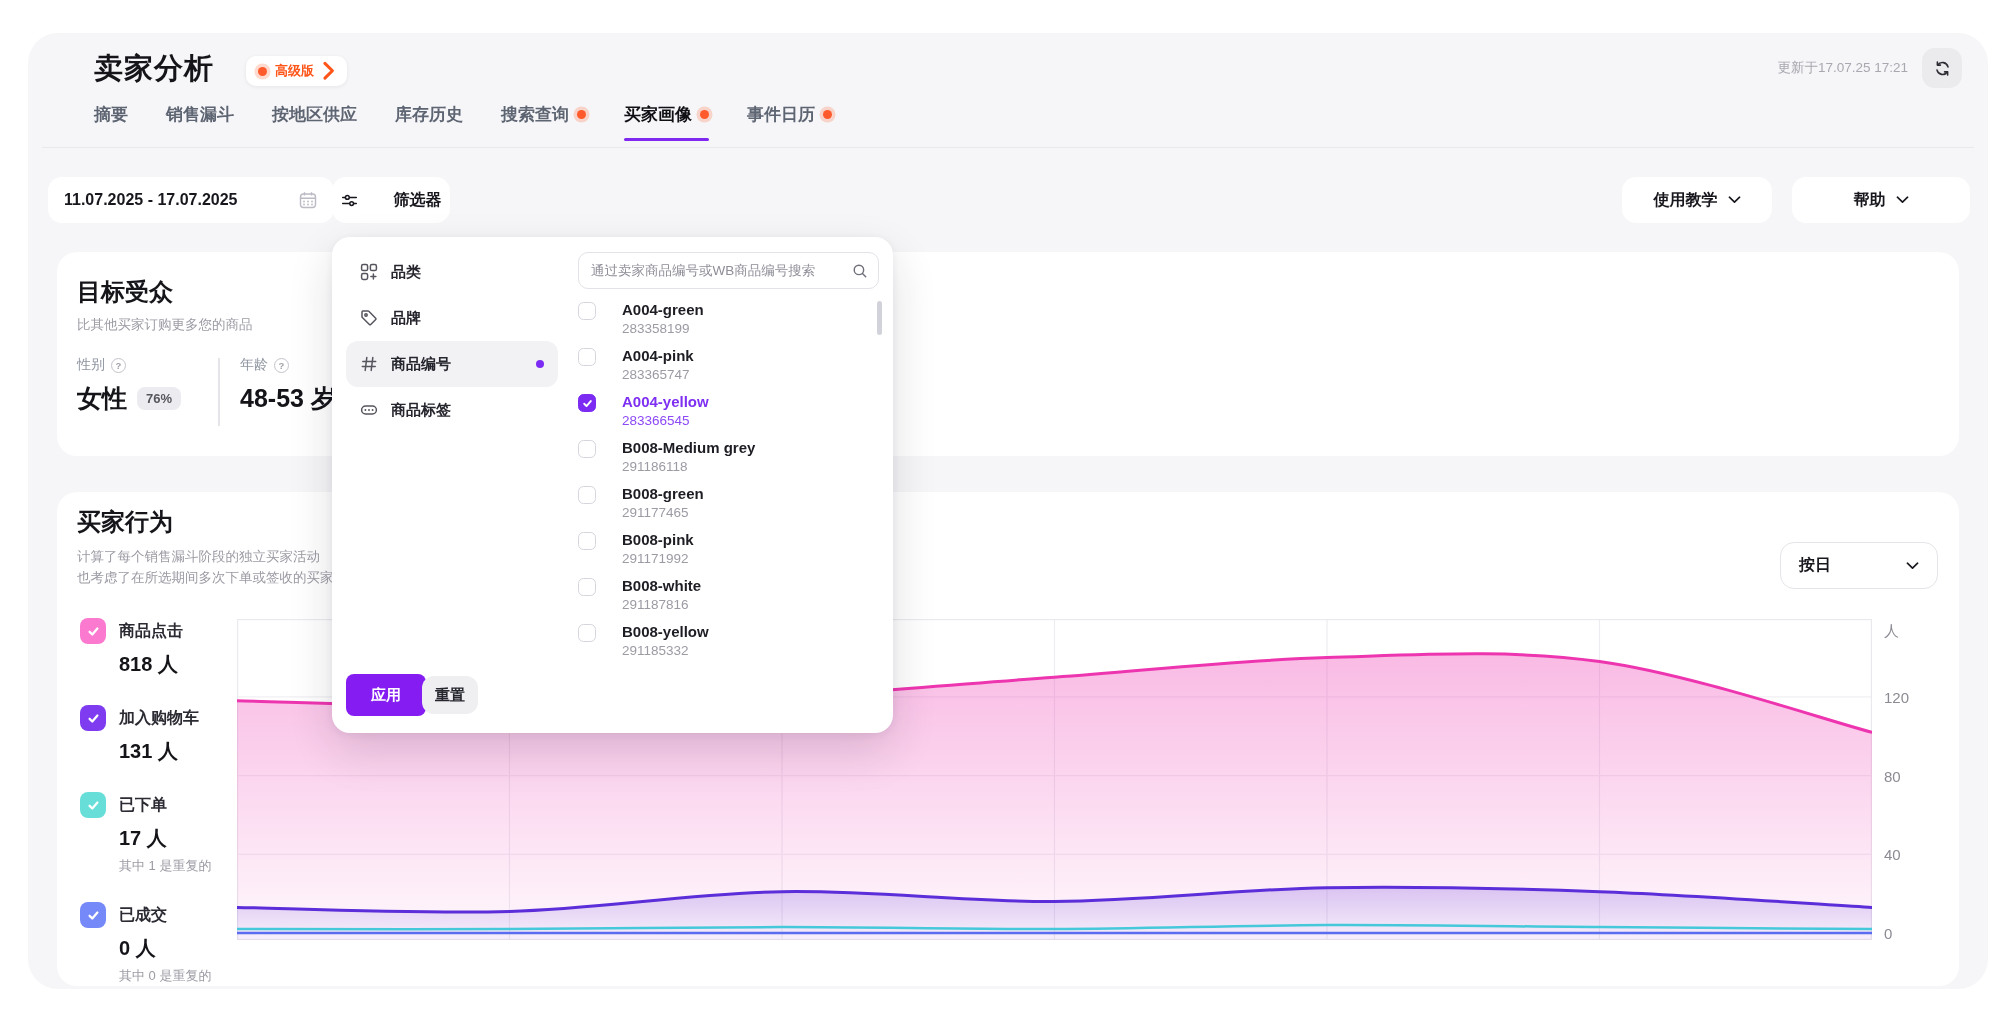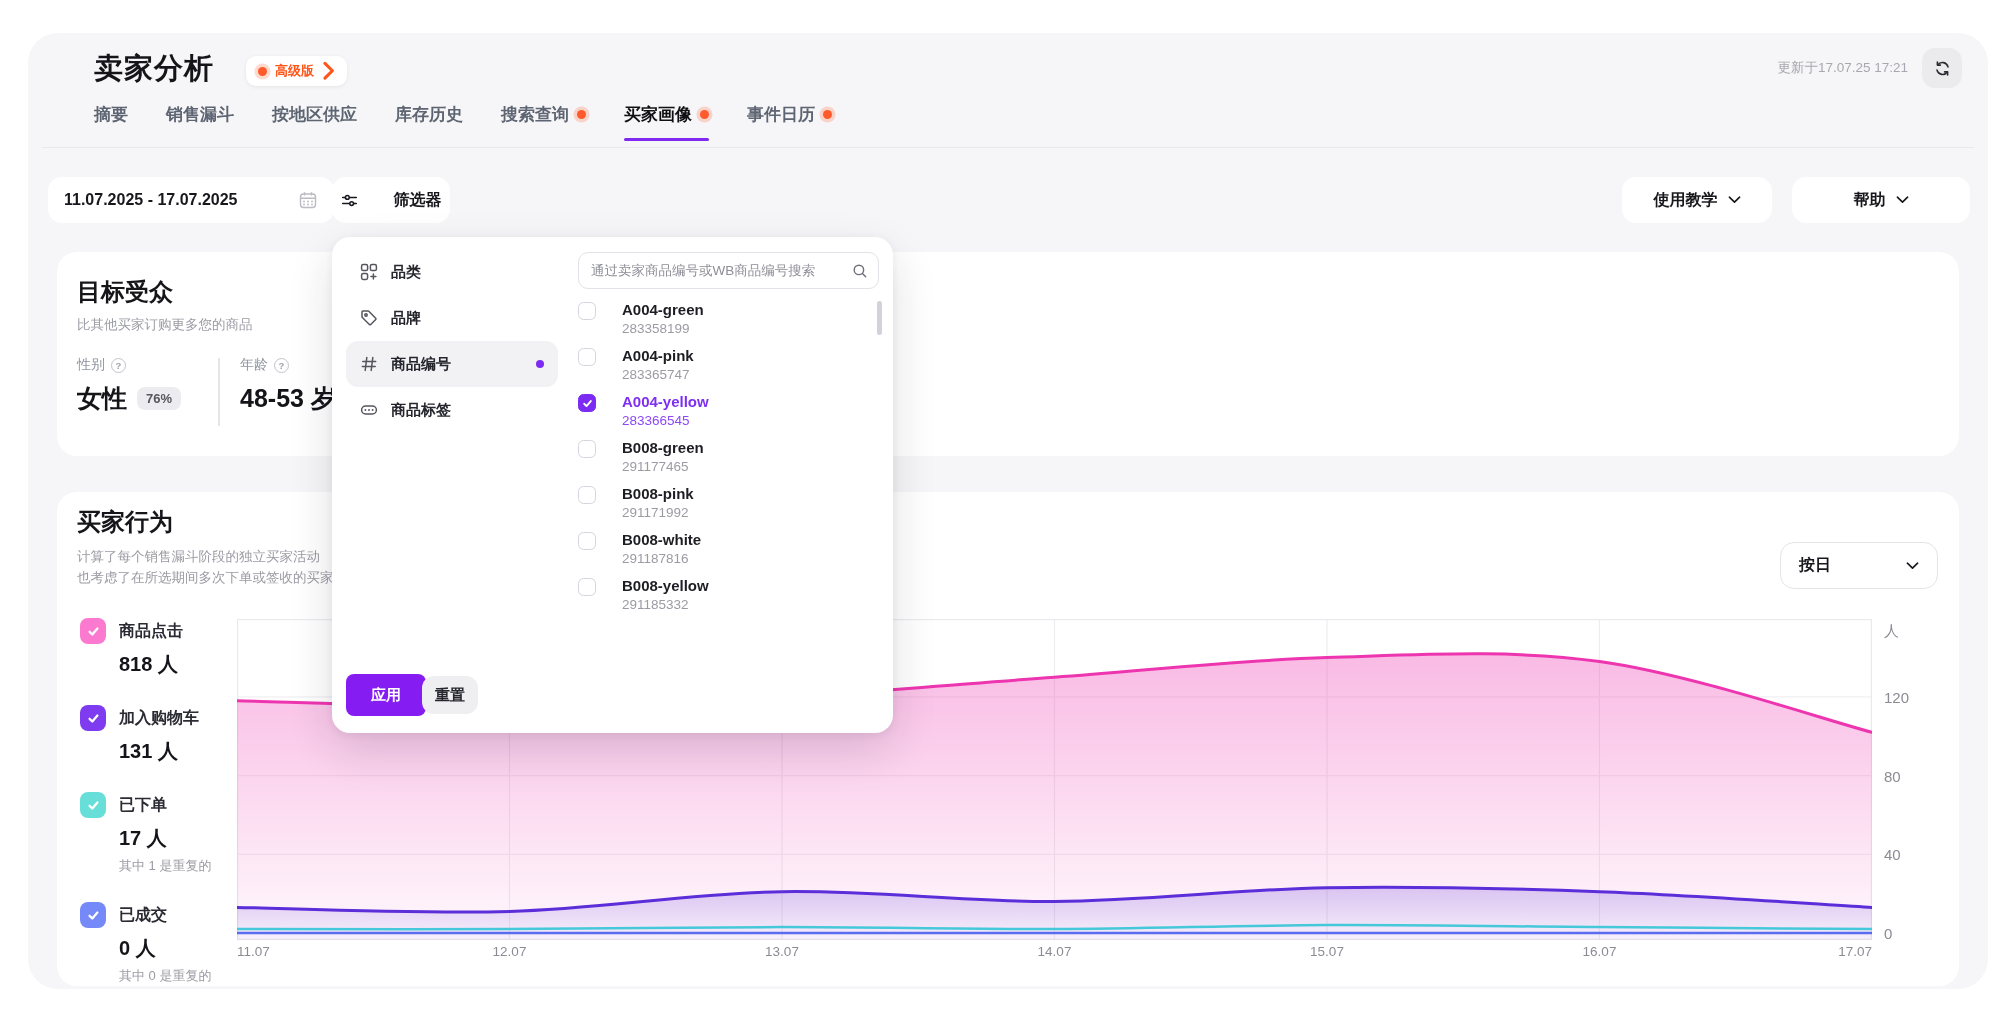--- a/index.html
+++ b/index.html
@@ -335,29 +335,20 @@
             <path d="M0.0 310.1 C45.4 310.1 181.7 310.4 272.5 310.1 C363.3 309.7 454.2 308.1 545.0 308.1 C635.8 308.1 726.7 310.4 817.5 310.1 C908.3 309.7 999.2 306.5 1090.0 306.1 C1180.8 305.8 1271.7 307.4 1362.5 308.1 C1453.3 308.8 1589.6 309.7 1635.0 310.1" fill="none" stroke="#45c8da" stroke-width="2.5" stroke-linecap="round"></path>
             <path d="M0.0 314.0 C45.4 314.0 181.7 314.0 272.5 314.0 C363.3 314.0 454.2 314.0 545.0 314.0 C635.8 314.0 726.7 314.0 817.5 314.0 C908.3 314.0 999.2 314.0 1090.0 314.0 C1180.8 314.0 1271.7 314.0 1362.5 314.0 C1453.3 314.0 1589.6 314.0 1635.0 314.0" fill="none" stroke="#5a6cf0" stroke-width="2.5" stroke-linecap="round"></path>
           </svg></div>
       <div class="y-labels" id="ylabels">
           <span class="y-tick" style="top: 130px;">人</span>
           <span class="y-tick" style="top: 433px;">0</span>
           <span class="y-tick" style="top: 354.3px;">40</span>
           <span class="y-tick" style="top: 275.6px;">80</span>
           <span class="y-tick" style="top: 196.9px;">120</span>
         </div>
-      <div class="x-labels" id="xlabels">
-          <span class="x-tick" style="left: 0px; transform: none;">11.07</span>
-          <span class="x-tick" style="left: 272.5px; transform: translateX(-50%);">12.07</span>
-          <span class="x-tick" style="left: 545px; transform: translateX(-50%);">13.07</span>
-          <span class="x-tick" style="left: 817.5px; transform: translateX(-50%);">14.07</span>
-          <span class="x-tick" style="left: 1090px; transform: translateX(-50%);">15.07</span>
-          <span class="x-tick" style="left: 1362.5px; transform: translateX(-50%);">16.07</span>
-          <span class="x-tick" style="left: 1635px; transform: translateX(-100%);">17.07</span>
-        </div>
     </div>
 
     <div class="filter-panel">
       <div class="menu" id="fmenu">
           <div class="menu-item">
             <span class="menu-icon">
               <svg viewBox="0 0 18 18" fill="none" stroke="#55555e" stroke-width="1.5" stroke-linecap="round">
                 <rect x="1.6" y="1.6" width="6" height="6" rx="1.6"></rect>
                 <rect x="10.4" y="1.6" width="6" height="6" rx="1.6"></rect>
                 <rect x="1.6" y="10.4" width="6" height="6" rx="1.6"></rect>
@@ -425,20 +416,27 @@
               </svg>
             </span>
             <div>
               <div class="pname">A004-yellow</div>
               <div class="pid">283366545</div>
             </div>
           </div>
           <div class="product-item">
             <span class="pcheck"></span>
             <div>
+              <div class="pname">B008-Medium grey</div>
+              <div class="pid">291186118</div>
+            </div>
+          </div>
+          <div class="product-item">
+            <span class="pcheck"></span>
+            <div>
               <div class="pname">B008-green</div>
               <div class="pid">291177465</div>
             </div>
           </div>
           <div class="product-item">
             <span class="pcheck"></span>
             <div>
               <div class="pname">B008-pink</div>
               <div class="pid">291171992</div>
             </div>

